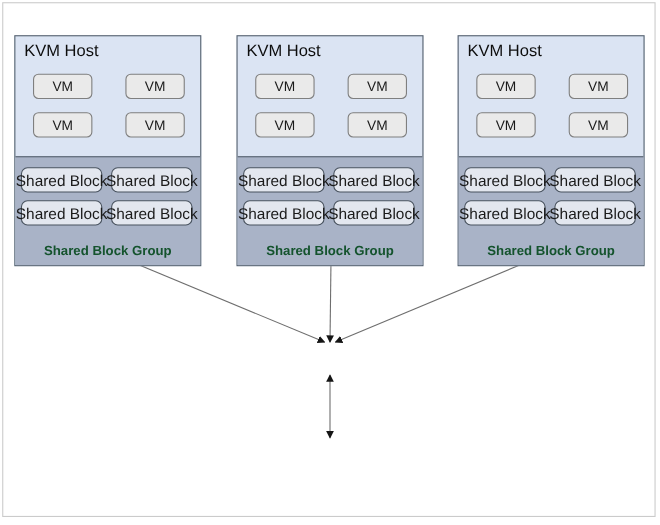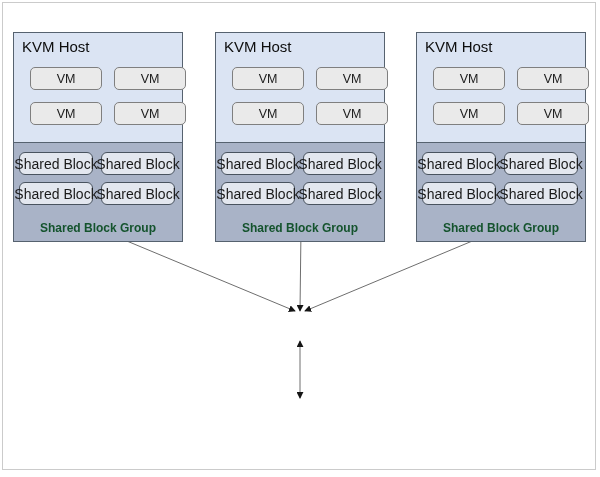--- a/index.html
+++ b/index.html
@@ -12,21 +12,21 @@
     border:1.5px solid #cbcbcb;box-sizing:border-box;pointer-events:none;
   }
   .edges{position:absolute;left:0;top:0;}
   .host{
     position:absolute;top:16px;width:170px;height:210px;box-sizing:border-box;
     border:1.5px solid #56626f;background:#dbe4f3;margin-top:16px;
   }
   .host-top{position:absolute;left:0;top:0;width:100%;height:108px;}
   .host-title{position:absolute;left:8px;top:5px;font-size:15px;color:#0d0d0d;}
   .vm{
-    position:absolute;width:72px;height:23px;box-sizing:border-box;
+    position:absolute;width:54px;height:23px;box-sizing:border-box;
     background:#eaeaea;border:1px solid #7f7f7f;border-radius:5px;
     display:flex;align-items:center;justify-content:center;
     font-size:12.5px;color:#1a1a1a;
   }
   .vm.c1{left:16px}.vm.c2{left:100px}.vm.r1{top:34px}.vm.r2{top:69px}
   .host-bottom{
     position:absolute;left:0;bottom:0;width:100%;height:99px;box-sizing:border-box;
     background:#a9b3c7;border-top:1.5px solid #56626f;
   }
   .sb{

